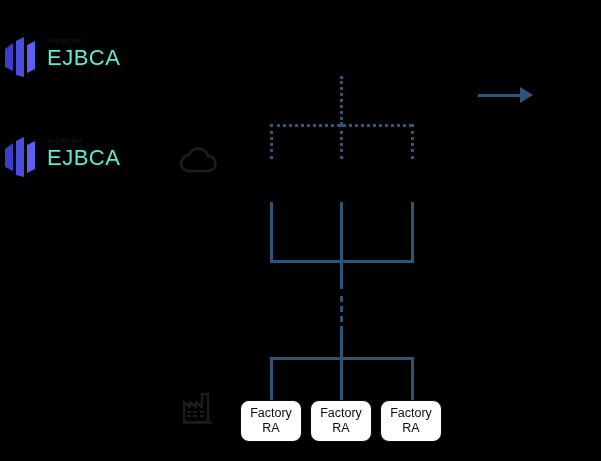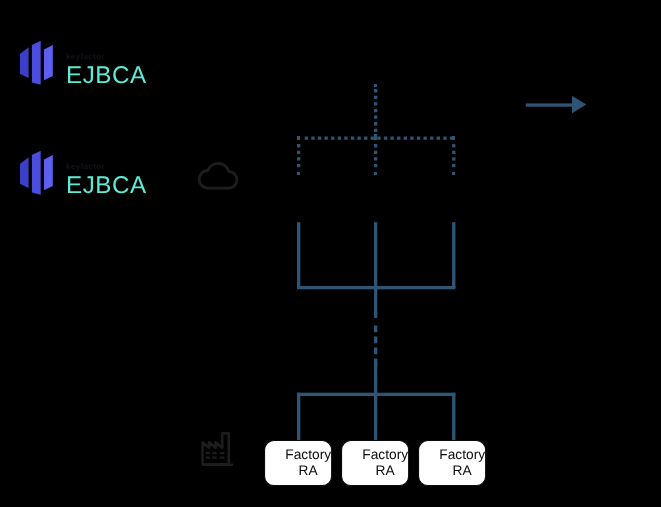--- a/index.html
+++ b/index.html
@@ -20,23 +20,22 @@
     position: absolute;
     left: 0; top: 0;
     width: 601px;
     height: 461px;
   }
 
   
   .logo {
     position: absolute;
     display: flex;
-    align-items: flex-end;
+    align-items: flex-start;
     gap: 8px;
-    margin-left: 13px;
   }
   .logo-mark {
     width: 34px;
     height: 42px;
     position: relative;
     flex: 0 0 auto;
   }
   .logo-text {
     display: flex;
     flex-direction: column;
@@ -69,21 +68,21 @@
     width: 62px;
     height: 42px;
     background: #ffffff;
     border: 1px solid #0a0a0a;
     border-radius: 9px;
     color: #0d0d0d;
     font-size: 12.5px;
     line-height: 15px;
     display: flex;
     align-items: center;
-    justify-content: flex-end;
+    justify-content: center;
     text-align: center;
     box-sizing: border-box;
   }
 
   
   .conn {
     position: absolute;
     background: transparent;
   }
   .conn.v-solid {

